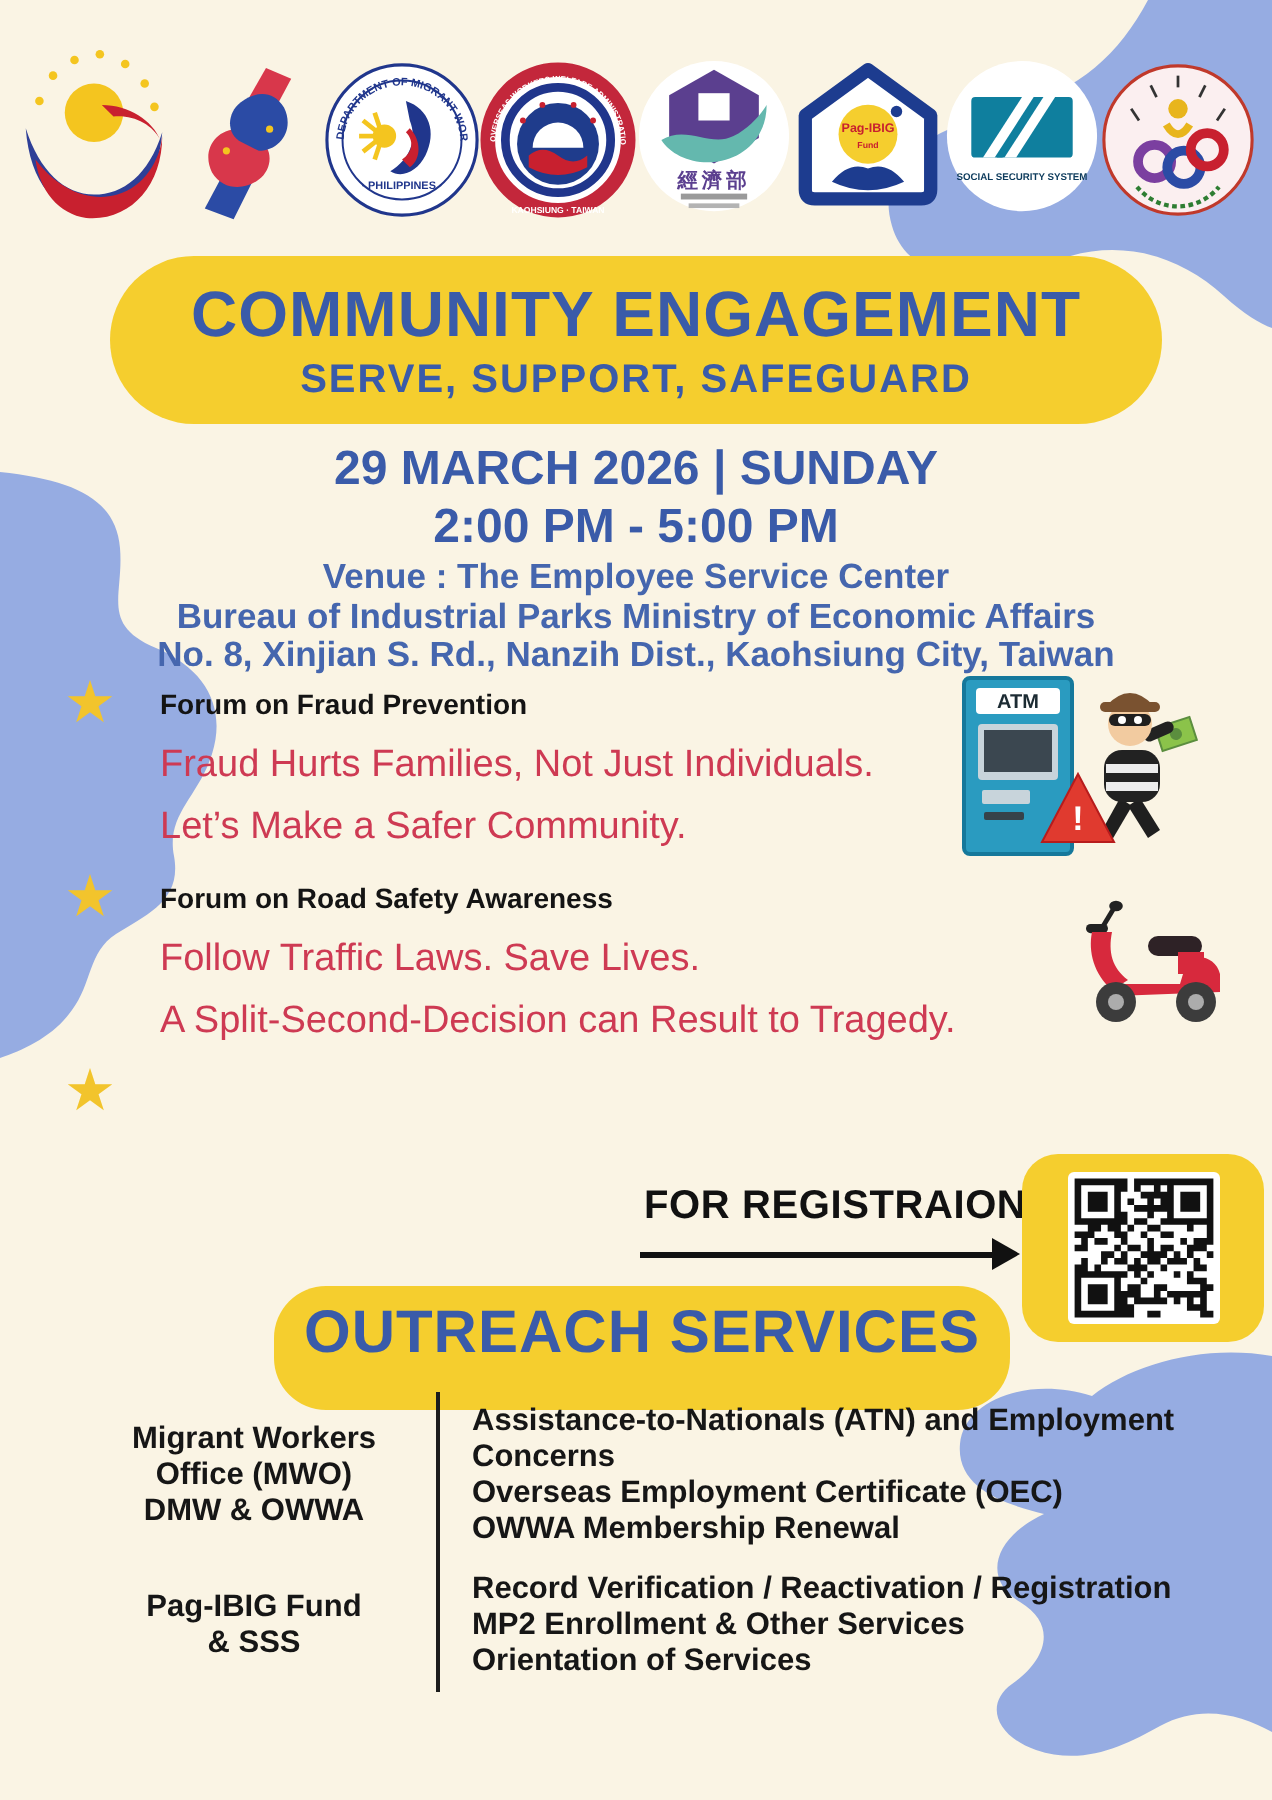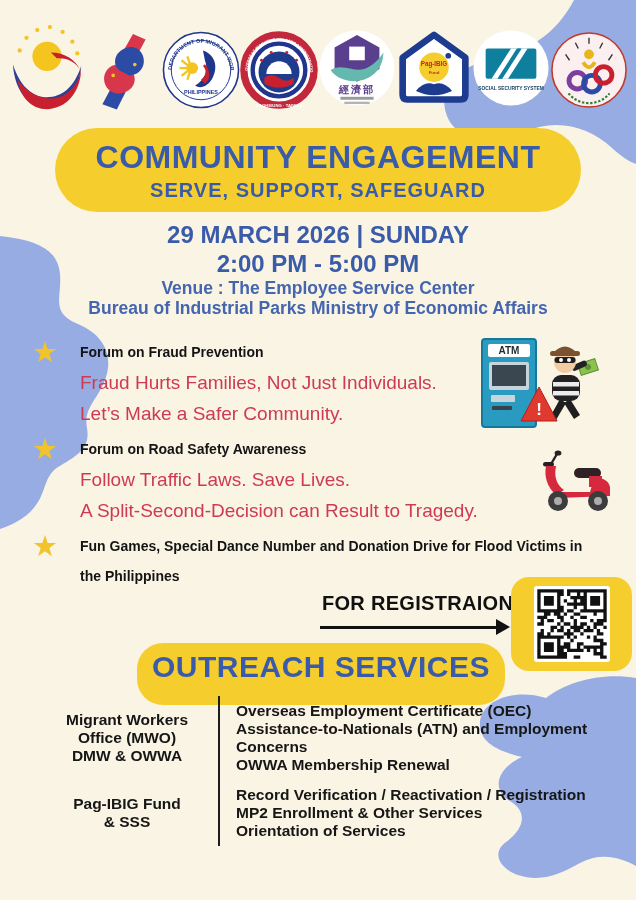--- a/index.html
+++ b/index.html
@@ -193,20 +193,21 @@
 </div>
 
 <div class="datetime">
   <div>29 MARCH 2026 | SUNDAY</div>
   <div>2:00 PM - 5:00 PM</div>
 </div>
 
 <div class="venue">
   <div>Venue : The Employee Service Center</div>
   <div>Bureau of Industrial Parks Ministry of Economic Affairs</div>
+  <div>No. 8, Xinjian S. Rd., Nanzih Dist., Kaohsiung City, Taiwan</div>
 </div>
 
 <div class="agenda-list">
     <div class="agenda-item">
       <div class="agenda-head">
         <span class="star">★</span>
         <div class="agenda-title">Forum on Fraud Prevention</div>
       </div>
       <div class="agenda-sub">Fraud Hurts Families, Not Just Individuals.</div>
       <div class="agenda-sub">Let’s Make a Safer Community.</div>
@@ -215,21 +216,20 @@
       <div class="agenda-head">
         <span class="star">★</span>
         <div class="agenda-title">Forum on Road Safety Awareness</div>
       </div>
       <div class="agenda-sub">Follow Traffic Laws. Save Lives.</div>
       <div class="agenda-sub">A Split-Second-Decision can Result to Tragedy.</div>
     </div>
     <div class="agenda-item">
       <div class="agenda-head">
         <span class="star">★</span>
-        <div class="agenda-title">Fun Games, Special Dance Number and Donation Drive for Flood Victims in the Philippines</div>
       </div>
     </div>
   </div>
 
 <svg class="atm-icon" width="132" height="94" viewBox="0 0 132 94">
   <rect x="4" y="2" width="54" height="88" rx="3" fill="#2A9BC0" stroke="#15789B" stroke-width="2"></rect>
   <rect x="10" y="7" width="42" height="13" rx="2" fill="#fff"></rect>
   <text x="31" y="17" text-anchor="middle" font-size="10" font-weight="bold" fill="#1c2b33" font-family="Liberation Sans, sans-serif">ATM</text>
   <rect x="11" y="25" width="40" height="28" rx="2" fill="#C8D4DB"></rect>
   <rect x="14" y="28" width="34" height="21" fill="#3B4750"></rect>
@@ -280,22 +280,22 @@
 
 <div class="outreach-banner">
   <div class="outreach-title">OUTREACH SERVICES</div>
 </div>
 <div class="outreach-table">
     <div class="service-row">
       <div class="provider">Migrant Workers
 Office (MWO)
 DMW &amp; OWWA</div>
       <div class="row-services">
+        <div class="service-line">Assistance-to-Nationals (ATN) and Employment Concerns</div>
         <div class="service-line">Overseas Employment Certificate (OEC)</div>
-        <div class="service-line">Assistance-to-Nationals (ATN) and Employment Concerns</div>
         <div class="service-line">OWWA Membership Renewal</div>
       </div>
     </div>
     <div class="service-row">
       <div class="provider">Pag-IBIG Fund
 &amp; SSS</div>
       <div class="row-services">
         <div class="service-line">Record Verification / Reactivation / Registration</div>
         <div class="service-line">MP2 Enrollment &amp; Other Services</div>
         <div class="service-line">Orientation of Services</div>

